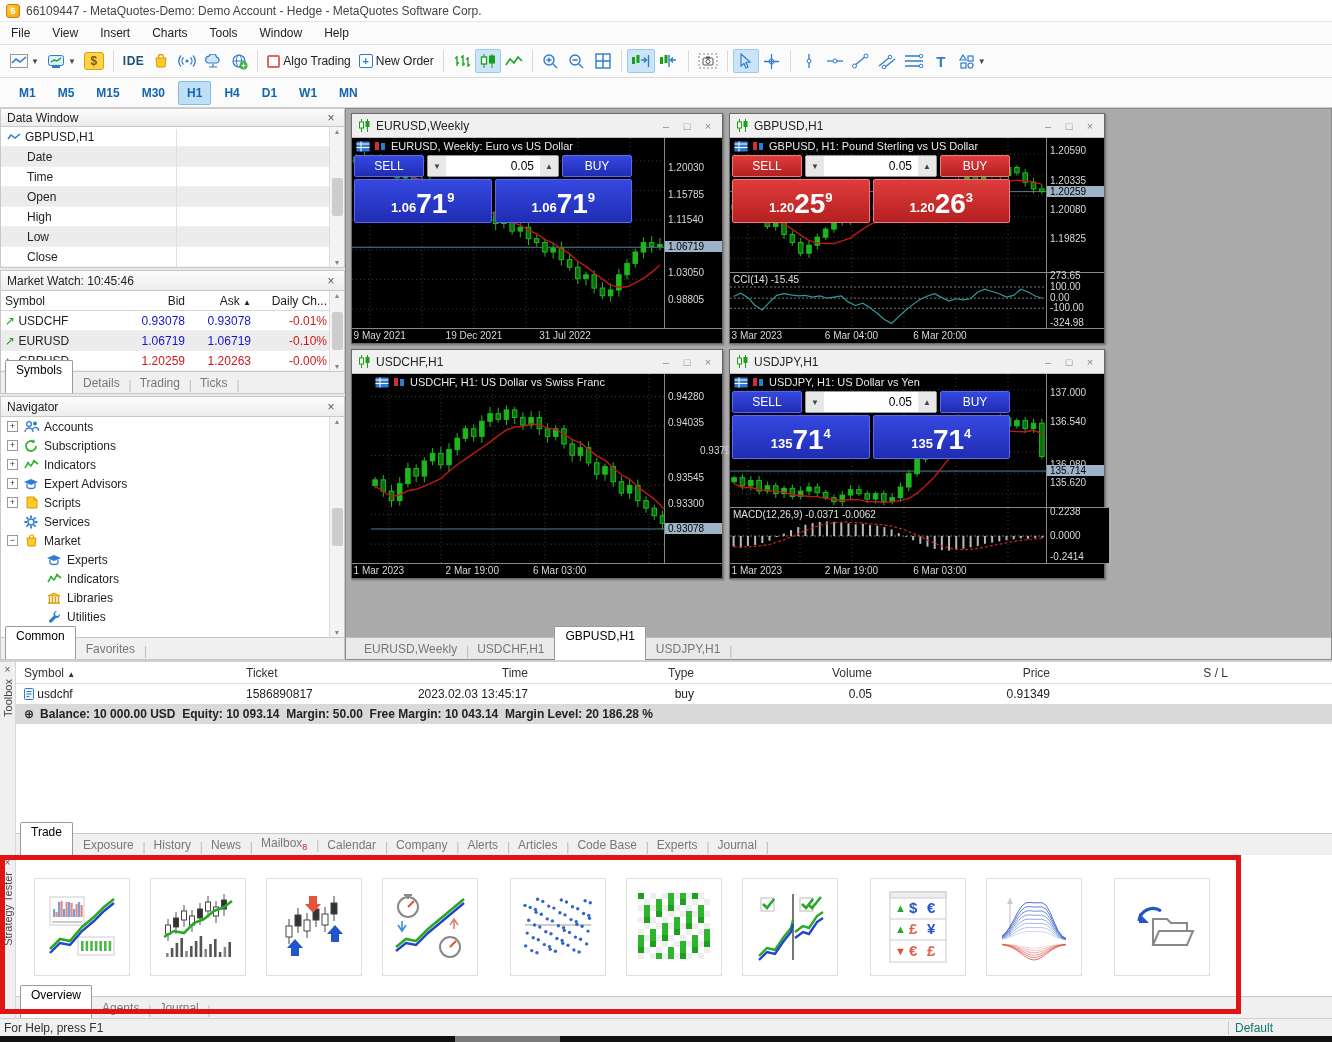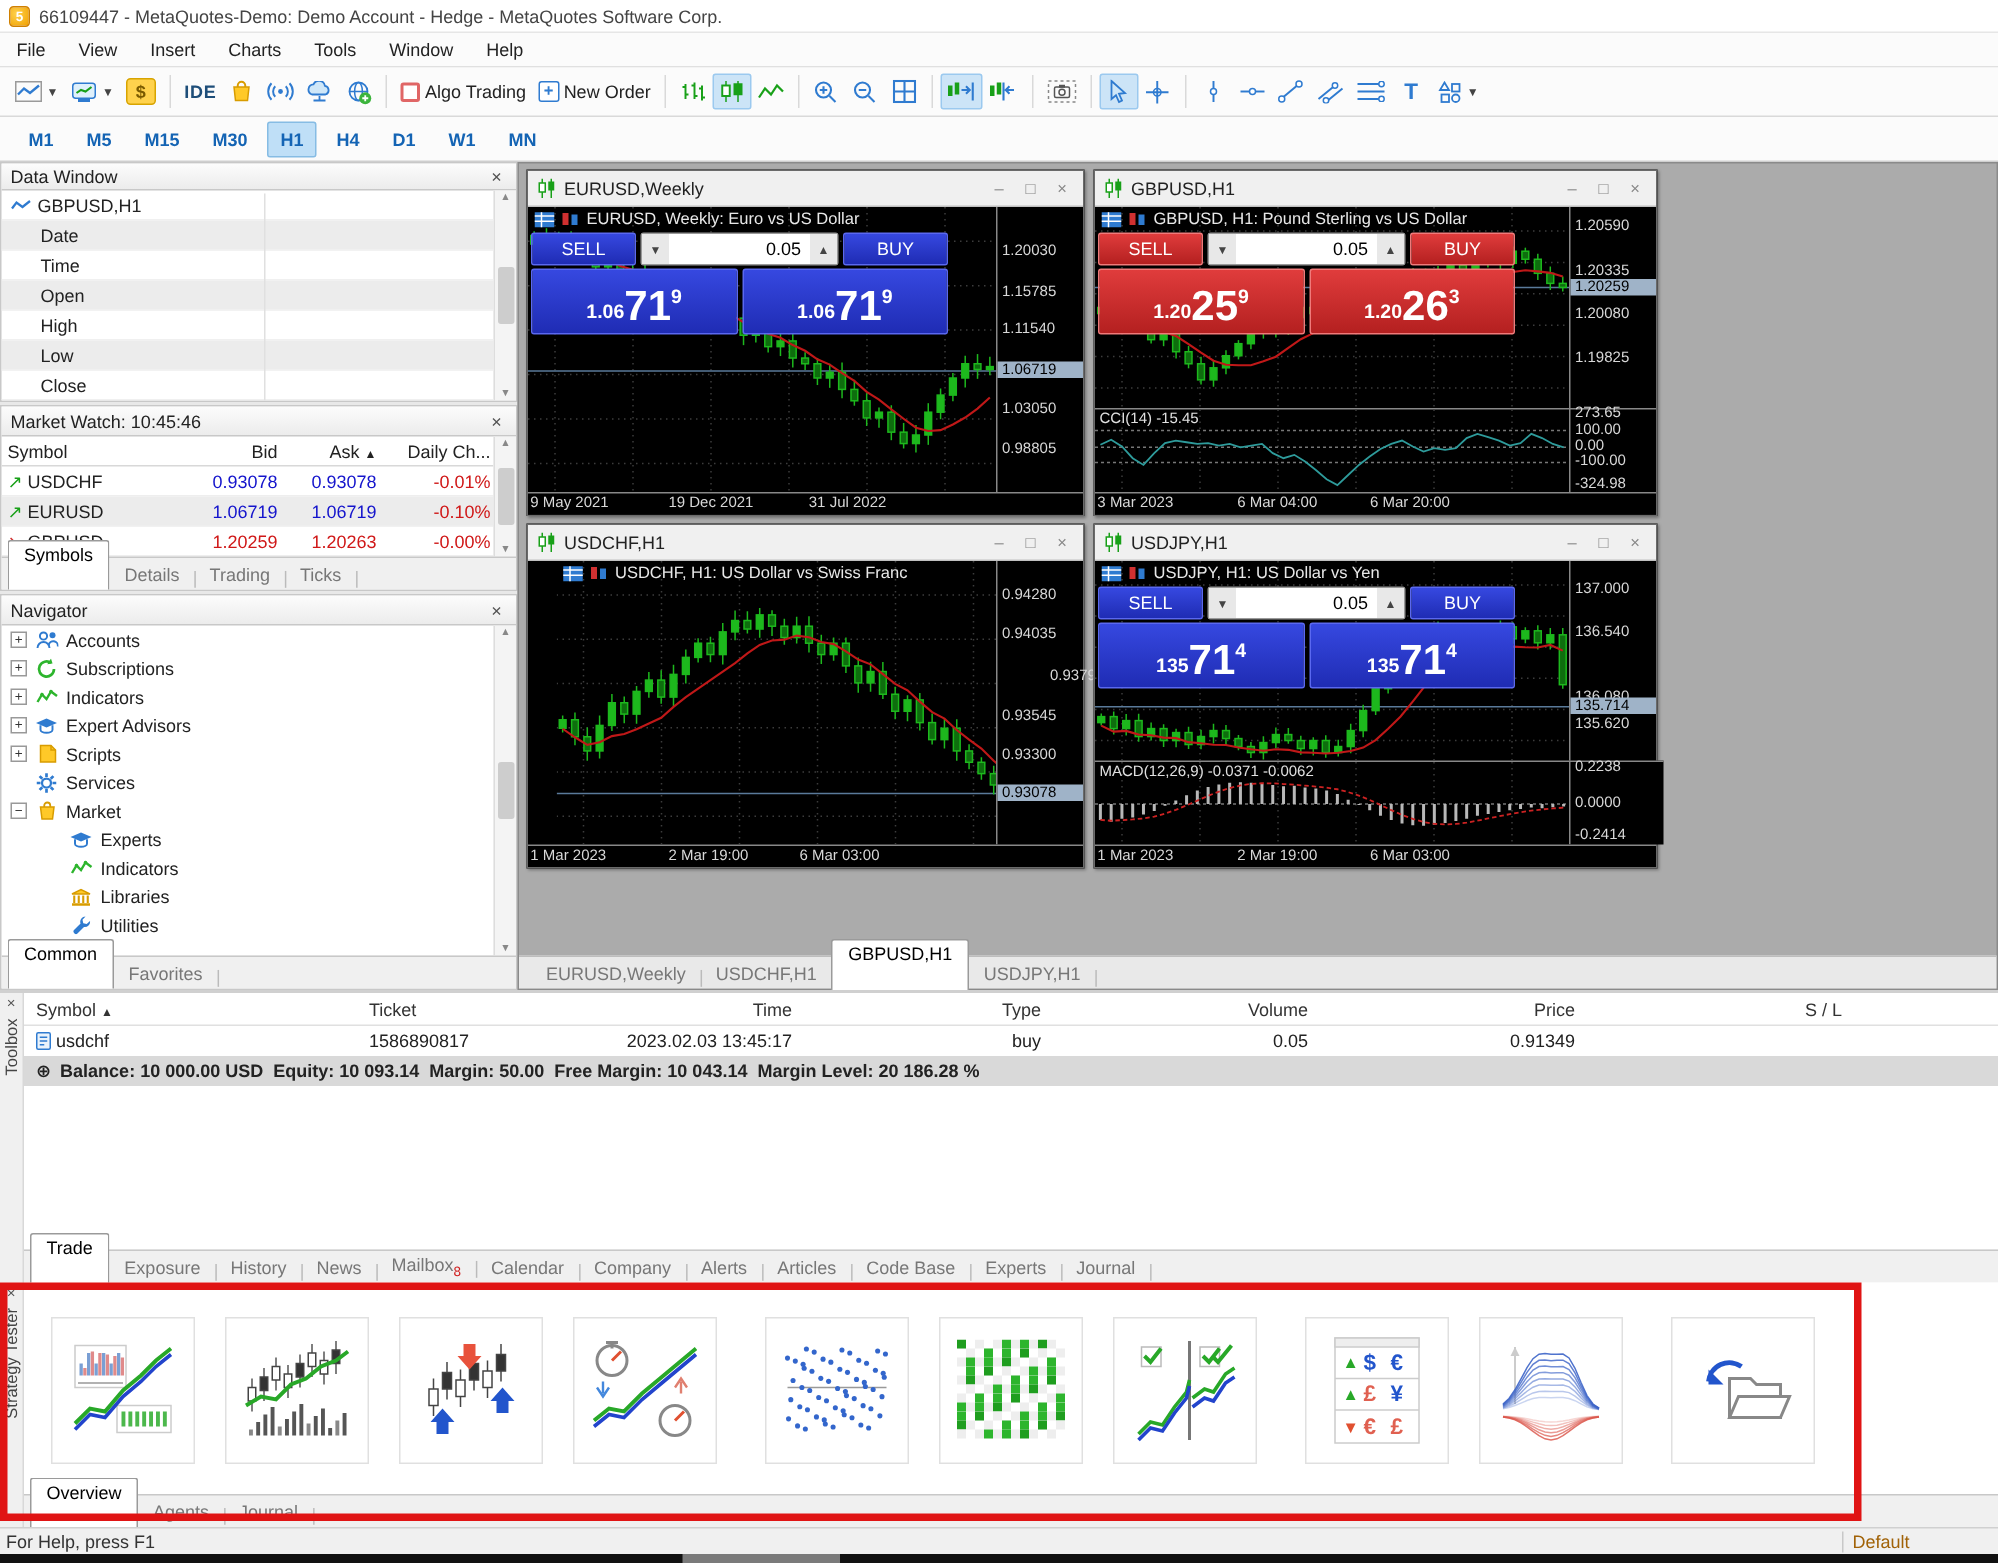--- a/index.html
+++ b/index.html
@@ -104,21 +104,21 @@
   .tbx-tabs { position:absolute; bottom:0; left:0; right:0; }
   .badge { color:#d02020; font-size:9px; vertical-align:sub; }
 
   .tester { position:absolute; top:855px; left:0; width:1332px; height:163px; background:#fff; display:flex; }
   .cards { display:flex; align-items:flex-start; padding:23px 0 0 18px; }
   .card { width:96px; height:98px; border:1px solid #e0e0e0; background:#fff; margin-right:20px; display:flex; align-items:center; justify-content:center; }
   .tester-content { flex:1; position:relative; }
 
   .statusbar { position:absolute; top:1018px; left:0; width:1332px; height:18px; background:#f0f0f0; border-top:1px solid #d0d0d0; display:flex; align-items:center; }
   .statusbar .lft { flex:1; padding-left:4px; color:#333; }
-  .statusbar .rgt { width:104px; border-left:1px solid #c8c8c8; padding-left:6px; color:#a16207; }
+  .statusbar .rgt { width:104px; border-left:1px solid #c8c8c8; padding-left:6px; color:#0f766e; }
   .bottomstrip { position:absolute; top:1036px; left:0; width:1332px; height:6px; background:#111; }
   .bottomstrip .seg { position:absolute; left:455px; width:105px; height:6px; background:#7a7a7a; }
 
   .red-overlay { position:absolute; left:0px; top:855px; width:1241px; height:159px; border:5px solid #e01414; z-index:60; pointer-events:none; }
 
   svg { display:block; }
 </style>
 </head>
 <body>
 

